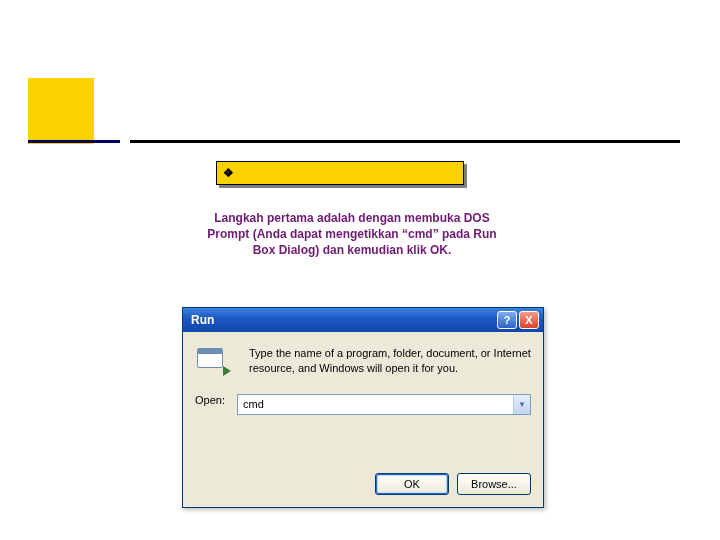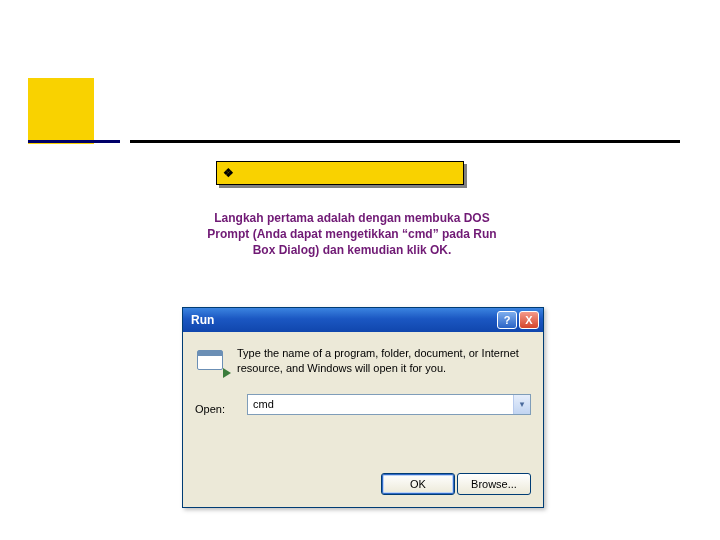--- a/index.html
+++ b/index.html
@@ -116,22 +116,22 @@
     background: linear-gradient(to bottom, #f59a8a, #d4442b);
     color: #fff;
   }
   .run-body {
     padding: 12px 12px 10px 12px;
     position: relative;
     height: calc(100% - 24px);
   }
   .run-top {
     display: flex;
-    align-items: flex-end;
-    gap: 8px;
+    align-items: center;
+    gap: 20px;
   }
   .run-icon {
     width: 34px;
     height: 28px;
     flex: none;
     position: relative;
   }
   .run-icon .win {
     position: absolute;
     left: 2px; top: 2px;
@@ -155,23 +155,22 @@
     border-bottom: 5px solid transparent;
   }
   .run-text {
     font-size: 11px;
     color: #000;
     line-height: 1.35;
     padding-top: 2px;
   }
   .open-row {
     display: flex;
-    align-items: flex-end;
+    align-items: flex-start;
     margin-top: 18px;
-    gap: 10px;
   }
   .open-label {
     font-size: 11px;
     width: 42px;
   }
   .combo {
     flex: 1;
     height: 21px;
     background: #fff;
     border: 1px solid #7f9db9;
@@ -192,21 +191,21 @@
     align-items: center;
     justify-content: center;
     color: #4a6a9c;
     font-size: 9px;
   }
   .btn-row {
     position: absolute;
     right: 12px;
     bottom: 12px;
     display: flex;
-    gap: 2px;
+    gap: 8px;
     padding-left: 37px;
   }
   .wbtn {
     min-width: 74px;
     height: 22px;
     background: linear-gradient(to bottom, #fff, #ece9d8);
     border: 1px solid #003c74;
     border-radius: 3px;
     font-size: 11px;
     display: flex;

